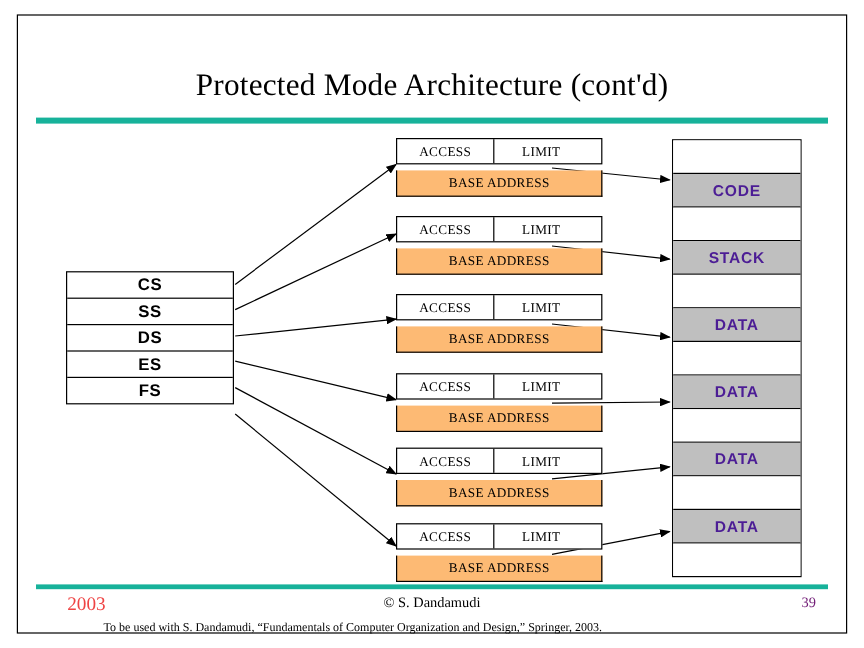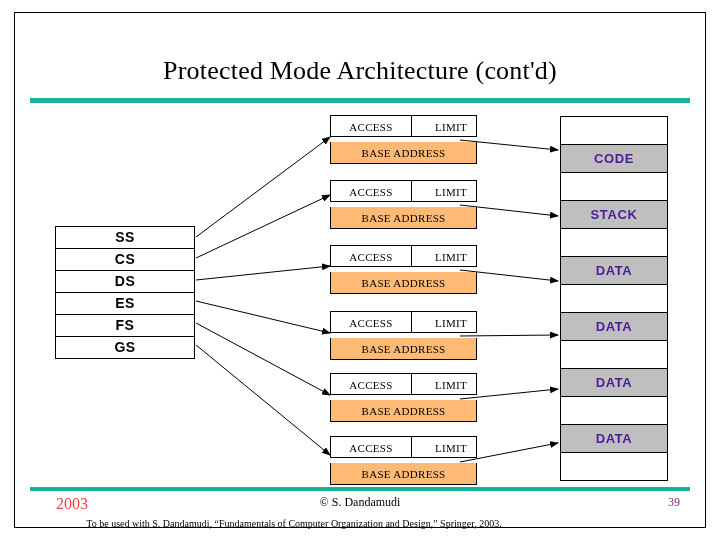--- a/index.html
+++ b/index.html
@@ -65,21 +65,21 @@
   .segrow{
     height:21px;line-height:21px;text-align:center;
     font-family:"Liberation Sans", sans-serif;
     font-size:14px;font-weight:bold;color:#000;
     border-bottom:1px solid #000;
     letter-spacing:0.5px;
   }
   .segrow:last-child{border-bottom:none;}
 
   
-  .desc{position:absolute;width:147px;}
+  .desc{position:absolute;width:172px;}
   .desc .top{
     height:22px;border:1px solid #000;box-sizing:border-box;background:#fff;
     position:relative;
   }
   .desc .top .sep{
     position:absolute;left:80px;top:0;width:1px;height:100%;background:#000;
   }
   .desc .top .lbl{
     position:absolute;top:0;height:22px;line-height:22px;
     font-family:"Liberation Serif", serif;font-size:11px;color:#000;
@@ -143,26 +143,25 @@
         <line x1="460" y1="140" x2="558" y2="150"></line>
         <line x1="460" y1="205" x2="558" y2="216"></line>
         <line x1="460" y1="270" x2="558" y2="281"></line>
         <line x1="460" y1="336" x2="558" y2="335"></line>
         <line x1="460" y1="399" x2="558" y2="389"></line>
         <line x1="460" y1="462" x2="558" y2="443"></line>
       </g>
     </svg>
 
     <div class="segfile">
+      <div class="segrow">CS</div>
       <div class="segrow">SS</div>
-      <div class="segrow">CS</div>
       <div class="segrow">DS</div>
       <div class="segrow">ES</div>
       <div class="segrow">FS</div>
-      <div class="segrow">GS</div>
     </div>
 
     <div class="desc" style="left:330px;top:115px;">
       <div class="top">
         <div class="lbl a">ACCESS</div>
         <div class="sep"></div>
         <div class="lbl b">LIMIT</div>
       </div>
       <div class="gap"></div>
       <div class="bot">BASE ADDRESS</div>

